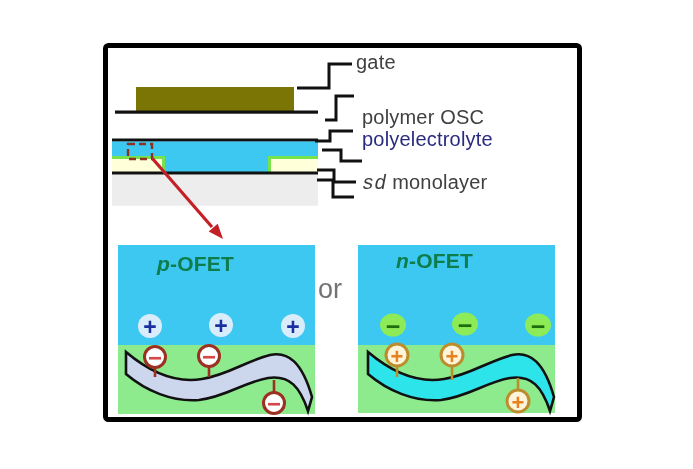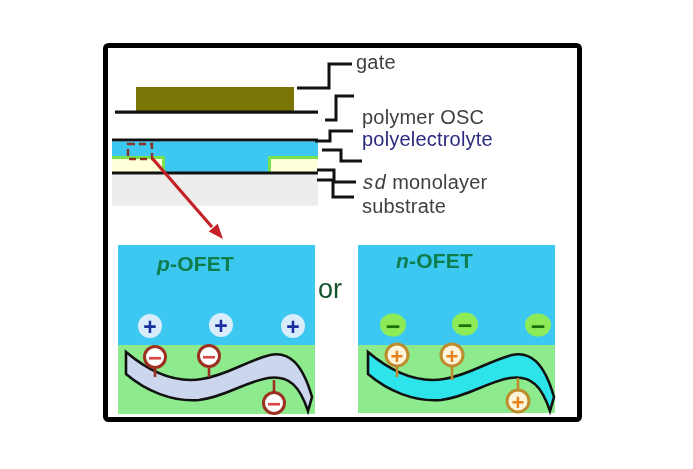--- a/index.html
+++ b/index.html
@@ -13,21 +13,21 @@
     white-space:nowrap;letter-spacing:0.2px;
   }
   .lbl.navy{color:#2a2a80;}
   .lbl i{font-style:italic;font-family:Liberation Mono, monospace;}
   .panel-title{
     position:absolute;font-size:21px;font-weight:bold;color:#0e7c4b;
     white-space:nowrap;letter-spacing:0.2px;margin-left:29px;
   }
   .panel-title i{font-style:italic;}
   .or-label{
-    position:absolute;font-size:27px;color:#14532d;white-space:nowrap;
+    position:absolute;font-size:27px;color:#737373;white-space:nowrap;
   }
   svg text.charge{
     font-family:"Liberation Sans",sans-serif;font-weight:bold;
     text-anchor:middle;paint-order:stroke;
   }
 </style>
 </head>
 <body>
 
 <div class="canvas">
@@ -161,19 +161,18 @@
           <text class="charge" x="518" y="402" font-size="22" dominant-baseline="central" stroke-width="1.1" fill="#e8821e">+</text>
         </g>
       </g>
     </g>
   </svg>
 
   <div class="lbl" style="left:356px;top:52px;">gate</div>
   <div class="lbl" style="left:362px;top:107px;">polymer OSC</div>
   <div class="lbl navy" style="left:362px;top:129px;">polyelectrolyte</div>
   <div class="lbl" style="left:362px;top:172px;"><i>sd</i><span> monolayer</span></div>
-  <div class="lbl" style="left:362px;top:196px;">substrate</div>
 
   <div class="panel-title" style="left:128px;top:252px;"><i>p</i><span>-OFET</span></div>
   <div class="panel-title" style="left:367px;top:249px;"><i>n</i><span>-OFET</span></div>
   <div class="or-label" style="left:318px;top:274px;">or</div>
 
 </div>
 
 </body></html>

